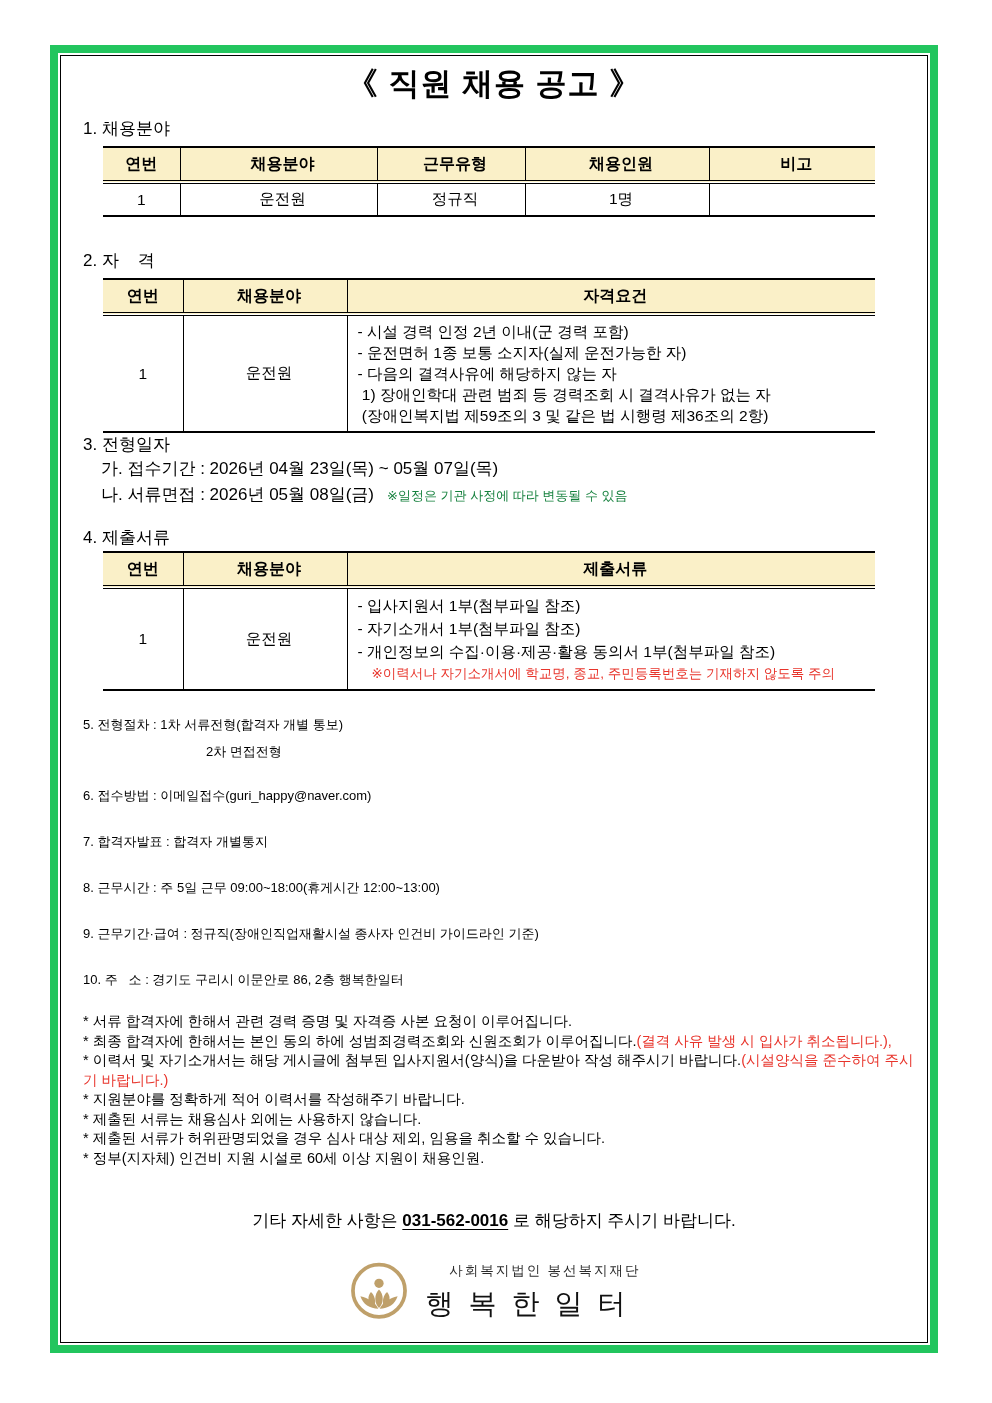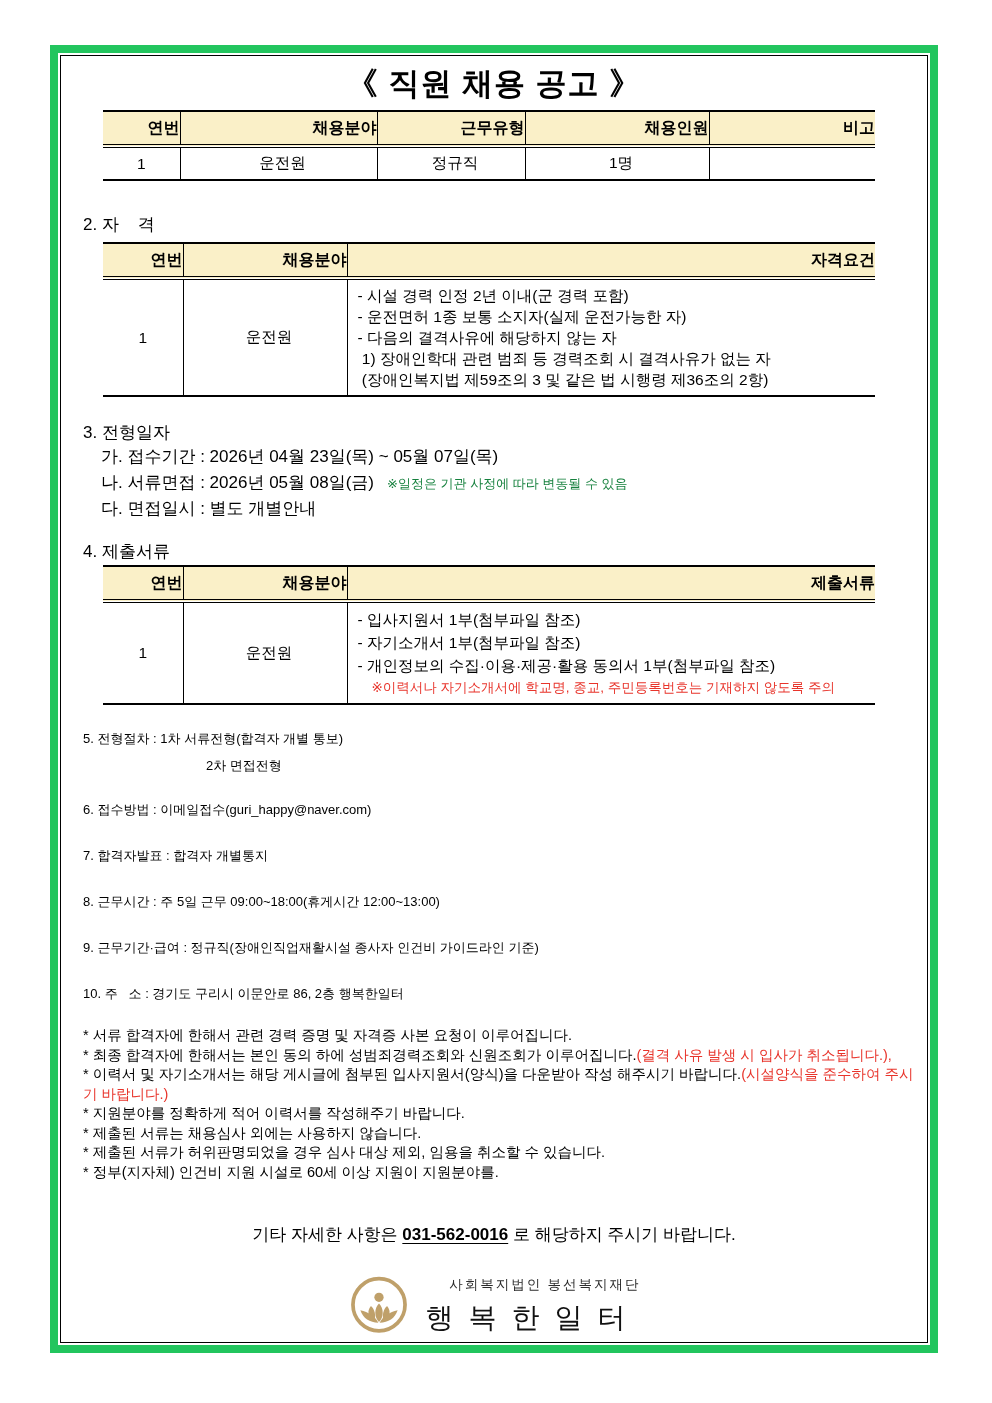--- a/index.html
+++ b/index.html
@@ -35,39 +35,39 @@
   }
 
   .sec-heading {
     margin: 0 0 0 22px;
     font-size: 17px;
     line-height: 23px;
     white-space: pre-wrap;
   }
   .mt-s1 { margin-top: 13px; }
   .mt-s2 { margin-top: 32px; }
-  .mt-s3 { margin-top: 24px; }
+  .mt-s3 { }
   .mt-s4 { margin-top: 19px; line-height: 22px; }
 
   table.doc {
     border-collapse: collapse;
     table-layout: fixed;
     margin-left: 42px;
     width: 772px;
     margin-top: 6px;
   }
   table.doc.t4 { margin-top: 2px; }
   .doc th {
     background: #FAF0C8;
     border-top: 2px solid #000;
     border-bottom: 4px double #000;
     font-size: 16px;
     font-weight: bold;
     height: 32px;
-    text-align: right;
+    text-align: center;
     padding: 0;
   }
   .doc td {
     font-size: 15.5px;
     text-align: center;
     padding: 0;
     vertical-align: middle;
   }
   .doc th + th, .doc td + td { border-left: 1px solid #000; padding-left: 8px; }
   .doc tbody td { border-bottom: 2px solid #000; }
@@ -159,20 +159,21 @@
   }
 </style>
 </head>
 <body>
 
 <div class="border-outer">
   <div class="border-inner">
 
     <div class="title">《 직원 채용 공고 》</div>
 
+    <div class="sec-heading mt-s1">1. 채용분야</div>
     <table class="doc t1">
       <colgroup>
         <col style="width:77px">
           <col style="width:197px">
           <col style="width:148px">
           <col style="width:184px">
           <col style="width:166px">
       </colgroup>
       <thead>
         <tr>
@@ -219,21 +220,20 @@
             <div class="cell-line"> 1) 장애인학대 관련 범죄 등 경력조회 시 결격사유가 없는 자</div>
             <div class="cell-line"> (장애인복지법 제59조의 3 및 같은 법 시행령 제36조의 2항)</div>
           </td>
         </tr>
       </tbody>
     </table>
 
     <div class="sec-heading mt-s3">3. 전형일자</div>
     <div class="sub-line"><span class="pre">가. 접수기간 : 2026년 04월 23일(목) ~ 05월 07일(목)</span><span class="red-note-sm"></span></div>
     <div class="sub-line"><span class="pre">나. 서류면접 : 2026년 05월 08일(금)</span><span class="red-note-sm">※일정은 기관 사정에 따라 변동될 수 있음</span></div>
-    <div class="sub-line"><span class="pre">다. 면접일시 : 별도 개별안내</span><span class="red-note-sm"></span></div>
 
     <div class="sec-heading mt-s4">4. 제출서류</div>
     <table class="doc t4">
       <colgroup>
         <col style="width:80px">
           <col style="width:164px">
           <col style="width:528px">
       </colgroup>
       <thead>
         <tr>
@@ -264,21 +264,21 @@
     <div class="body-line mt-item">9. 근무기간·급여 : 정규직(장애인직업재활시설 종사자 인건비 가이드라인 기준)</div>
     <div class="body-line mt-item">10. 주   소 : 경기도 구리시 이문안로 86, 2층 행복한일터</div>
 
     <div class="notes">
       <div class="note-line"><span class="pre">* 서류 합격자에 한해서 관련 경력 증명 및 자격증 사본 요청이 이루어집니다.</span><span class="note-red"></span></div>
       <div class="note-line"><span class="pre">* 최종 합격자에 한해서는 본인 동의 하에 성범죄경력조회와 신원조회가 이루어집니다.</span><span class="note-red">(결격 사유 발생 시 입사가 취소됩니다.),</span></div>
       <div class="note-line"><span class="pre">* 이력서 및 자기소개서는 해당 게시글에 첨부된 입사지원서(양식)을 다운받아 작성 해주시기 바랍니다.</span><span class="note-red">(시설양식을 준수하여 주시기 바랍니다.)</span></div>
       <div class="note-line"><span class="pre">* 지원분야를 정확하게 적어 이력서를 작성해주기 바랍니다.</span><span class="note-red"></span></div>
       <div class="note-line"><span class="pre">* 제출된 서류는 채용심사 외에는 사용하지 않습니다.</span><span class="note-red"></span></div>
       <div class="note-line"><span class="pre">* 제출된 서류가 허위판명되었을 경우 심사 대상 제외, 임용을 취소할 수 있습니다.</span><span class="note-red"></span></div>
-      <div class="note-line"><span class="pre">* 정부(지자체) 인건비 지원 시설로 60세 이상 지원이 지원분야를.</span><span class="note-red"></span></div>
+      <div class="note-line"><span class="pre">* 정부(지자체) 인건비 지원 시설로 60세 이상 지원이 채용인원.</span><span class="note-red"></span></div>
     </div>
 
     <div class="contact"><span>기타 자세한 사항은 </span><span class="phone">031-562-0016</span><span> 로 해당하지 주시기 바랍니다.</span></div>
 
     <div class="org">
       <svg class="org-icon" viewBox="0 0 100 100" aria-hidden="true">
         <circle cx="50" cy="48" r="42" fill="none" stroke="#BFA06A" stroke-width="6"></circle>
         <circle cx="50" cy="36" r="7.5" fill="#BFA06A"></circle>
         <path d="M50 46 C42 54 42 68 50 76 C58 68 58 54 50 46 Z" fill="#BFA06A"></path>
         <path d="M37 50 C30 58 32 69 43 74 C45 64 43 55 37 50 Z" fill="#BFA06A"></path>

